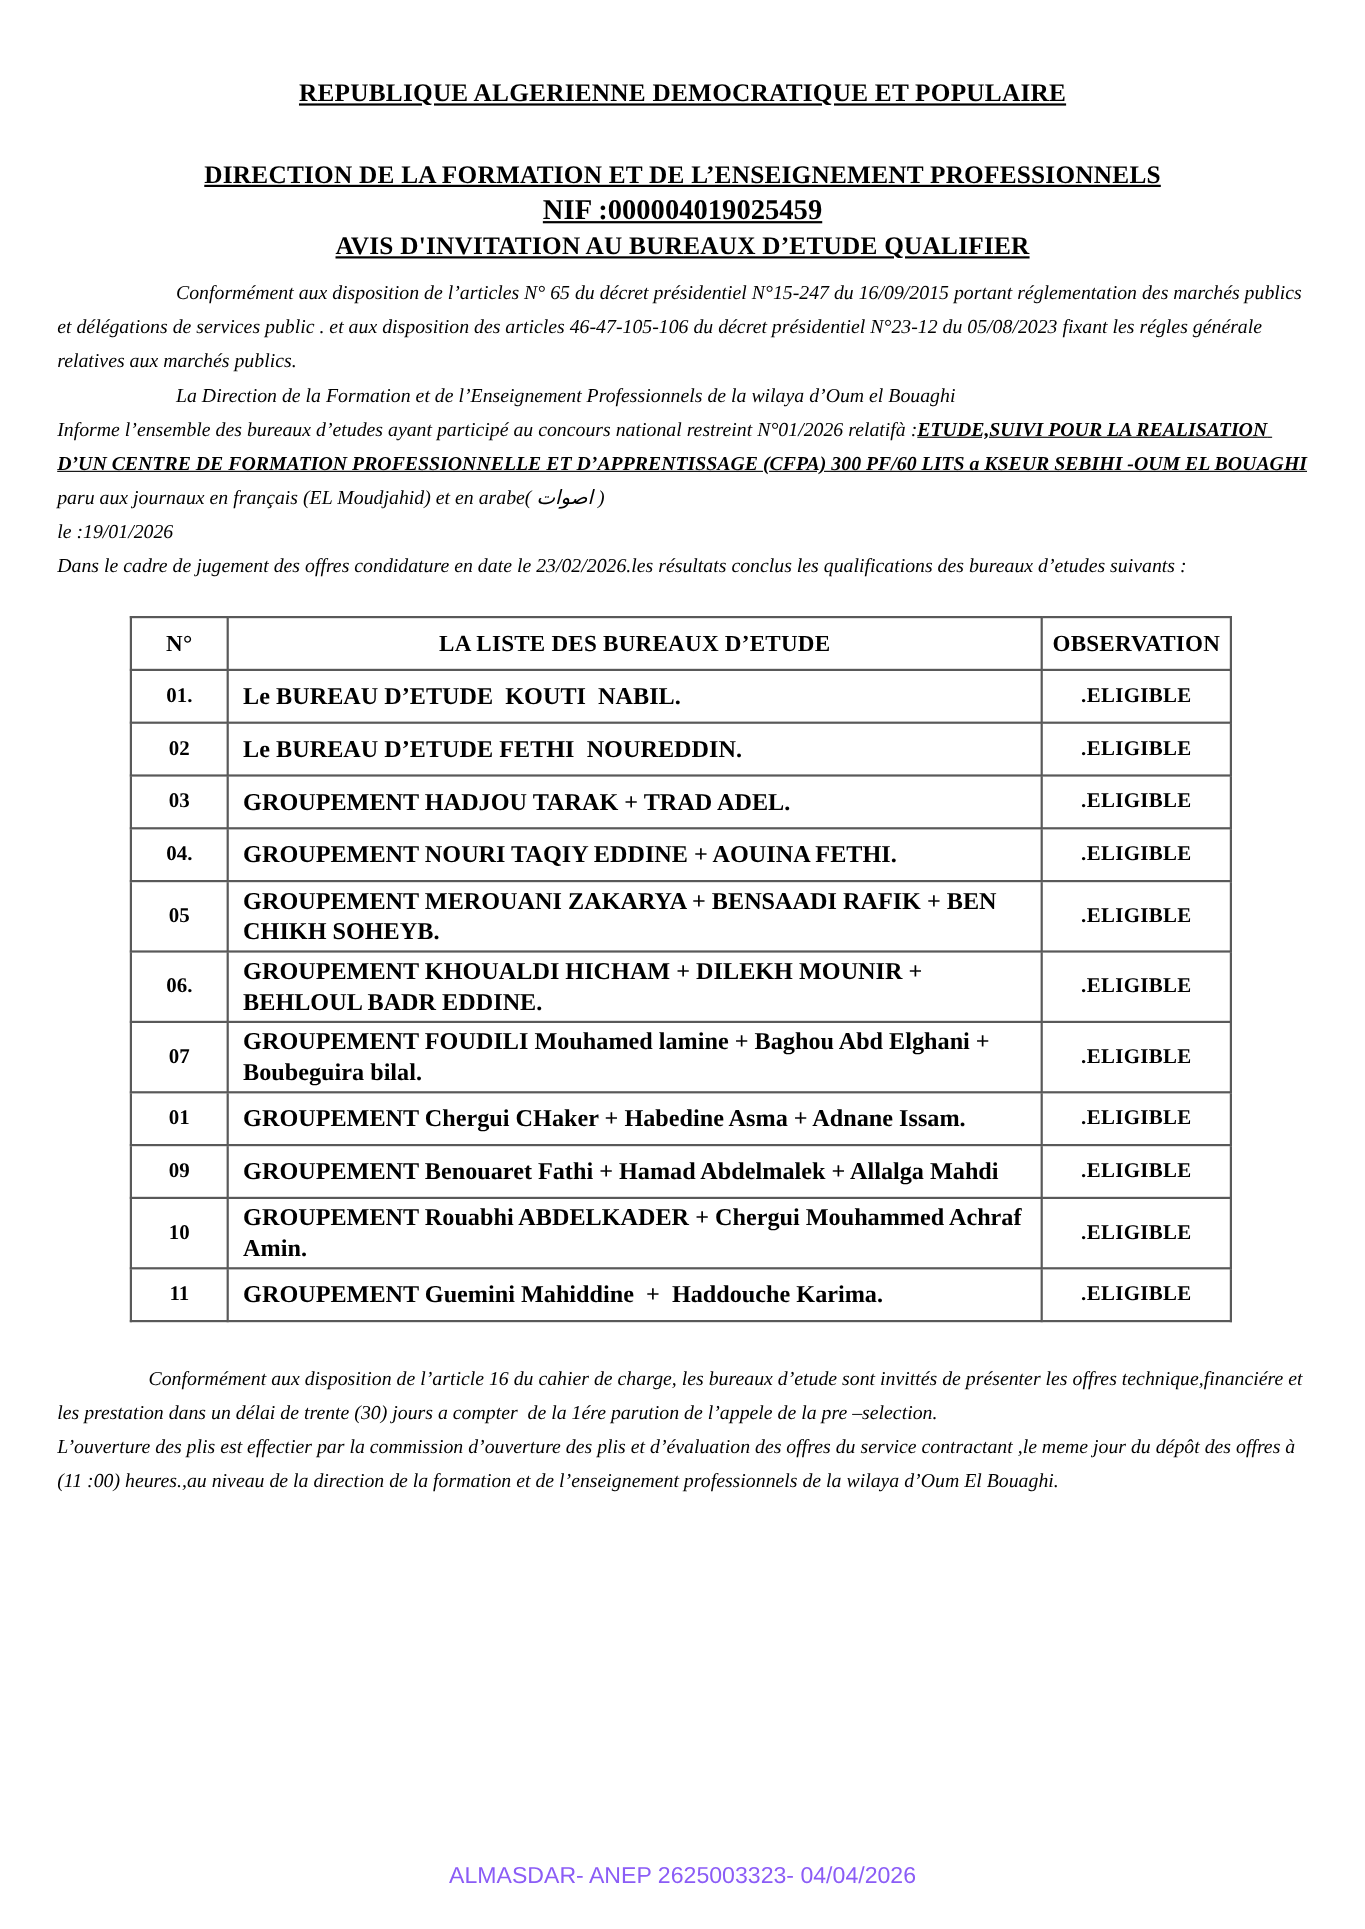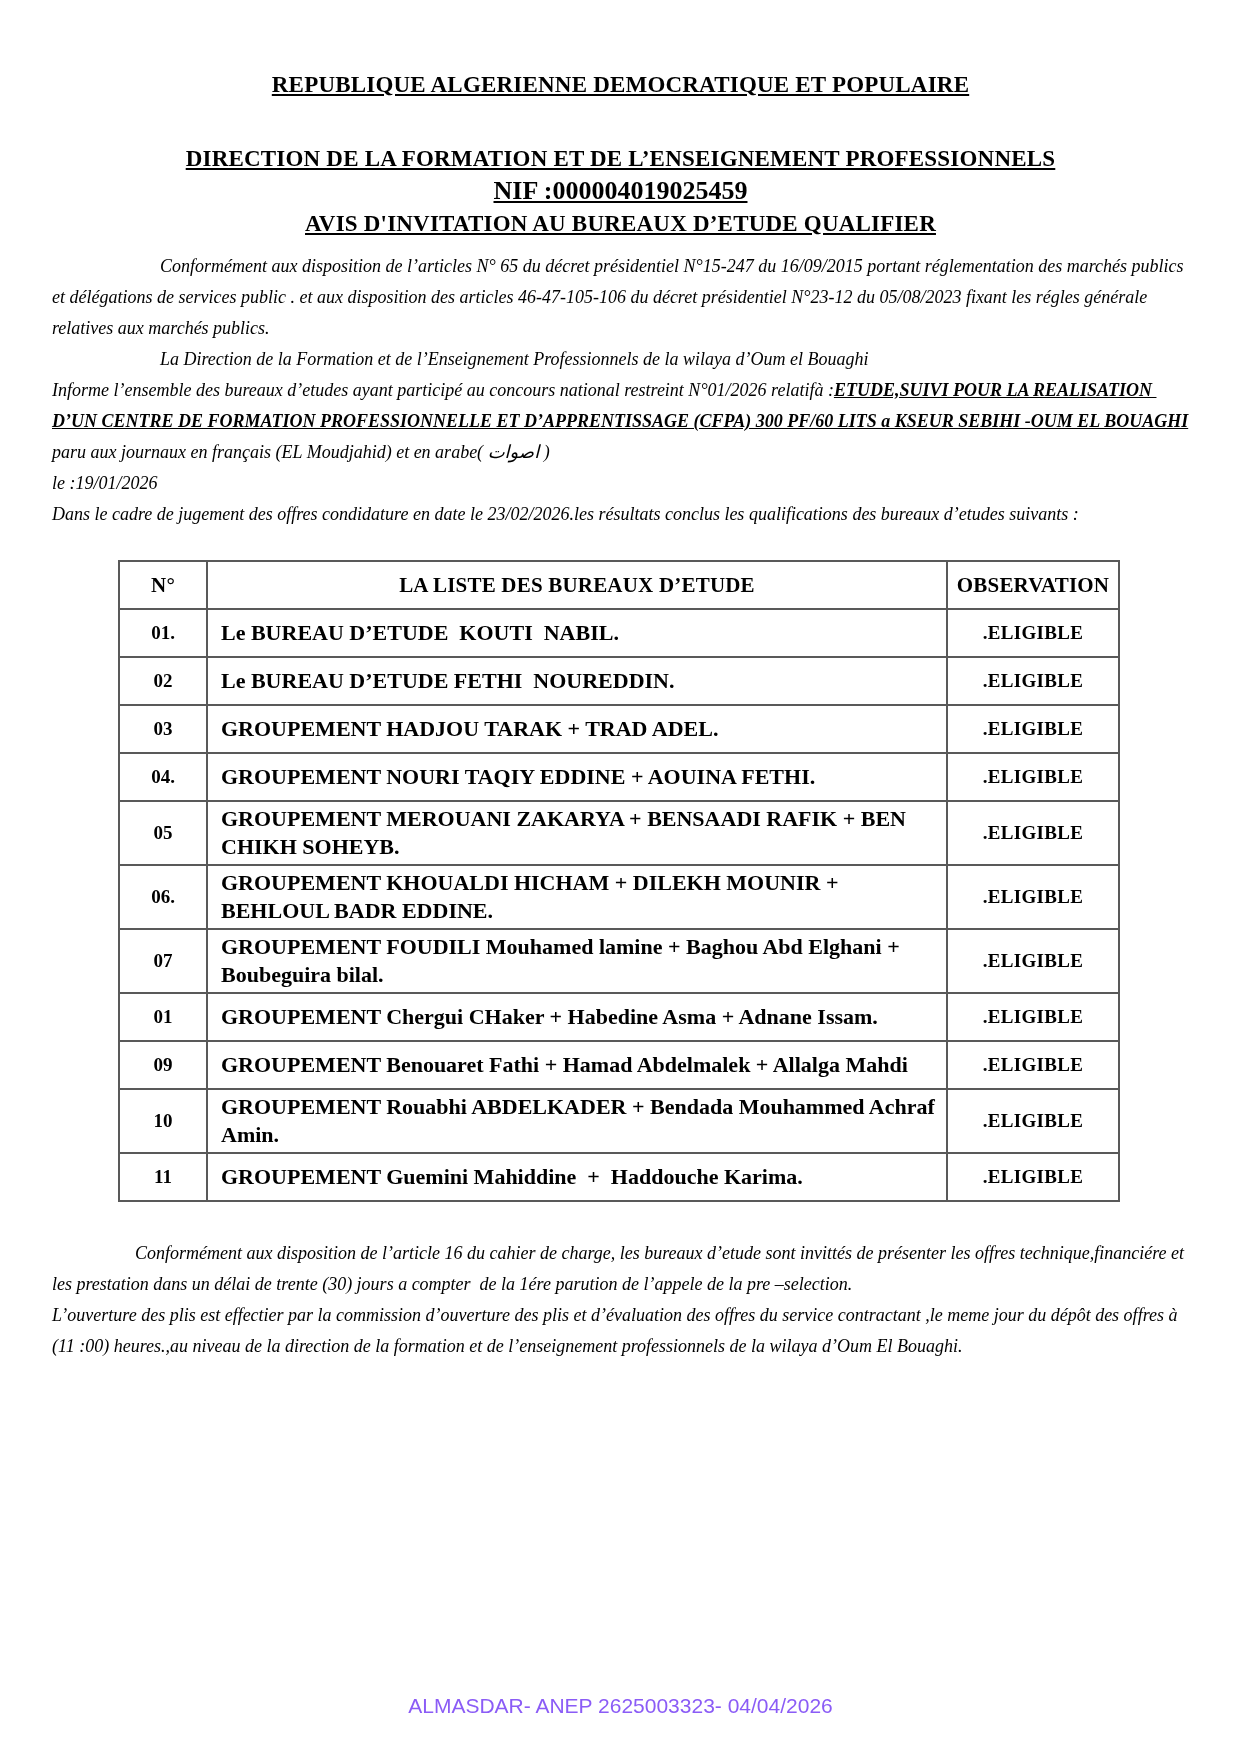--- a/index.html
+++ b/index.html
@@ -194,21 +194,21 @@
         </tr>
 
         <tr>
           <td class="td-num">09</td>
           <td class="td-name">GROUPEMENT Benouaret Fathi + Hamad Abdelmalek + Allalga Mahdi</td>
           <td class="td-obs">.ELIGIBLE</td>
         </tr>
 
         <tr>
           <td class="td-num">10</td>
-          <td class="td-name">GROUPEMENT Rouabhi ABDELKADER + Bendada Mouhammed Achraf Amin.</td>
+          <td class="td-name">GROUPEMENT Rouabhi ABDELKADER + Chergui Mouhammed Achraf Amin.</td>
           <td class="td-obs">.ELIGIBLE</td>
         </tr>
 
         <tr>
           <td class="td-num">11</td>
           <td class="td-name">GROUPEMENT Guemini Mahiddine  +  Haddouche Karima.</td>
           <td class="td-obs">.ELIGIBLE</td>
         </tr>
       </tbody>
   </table>

